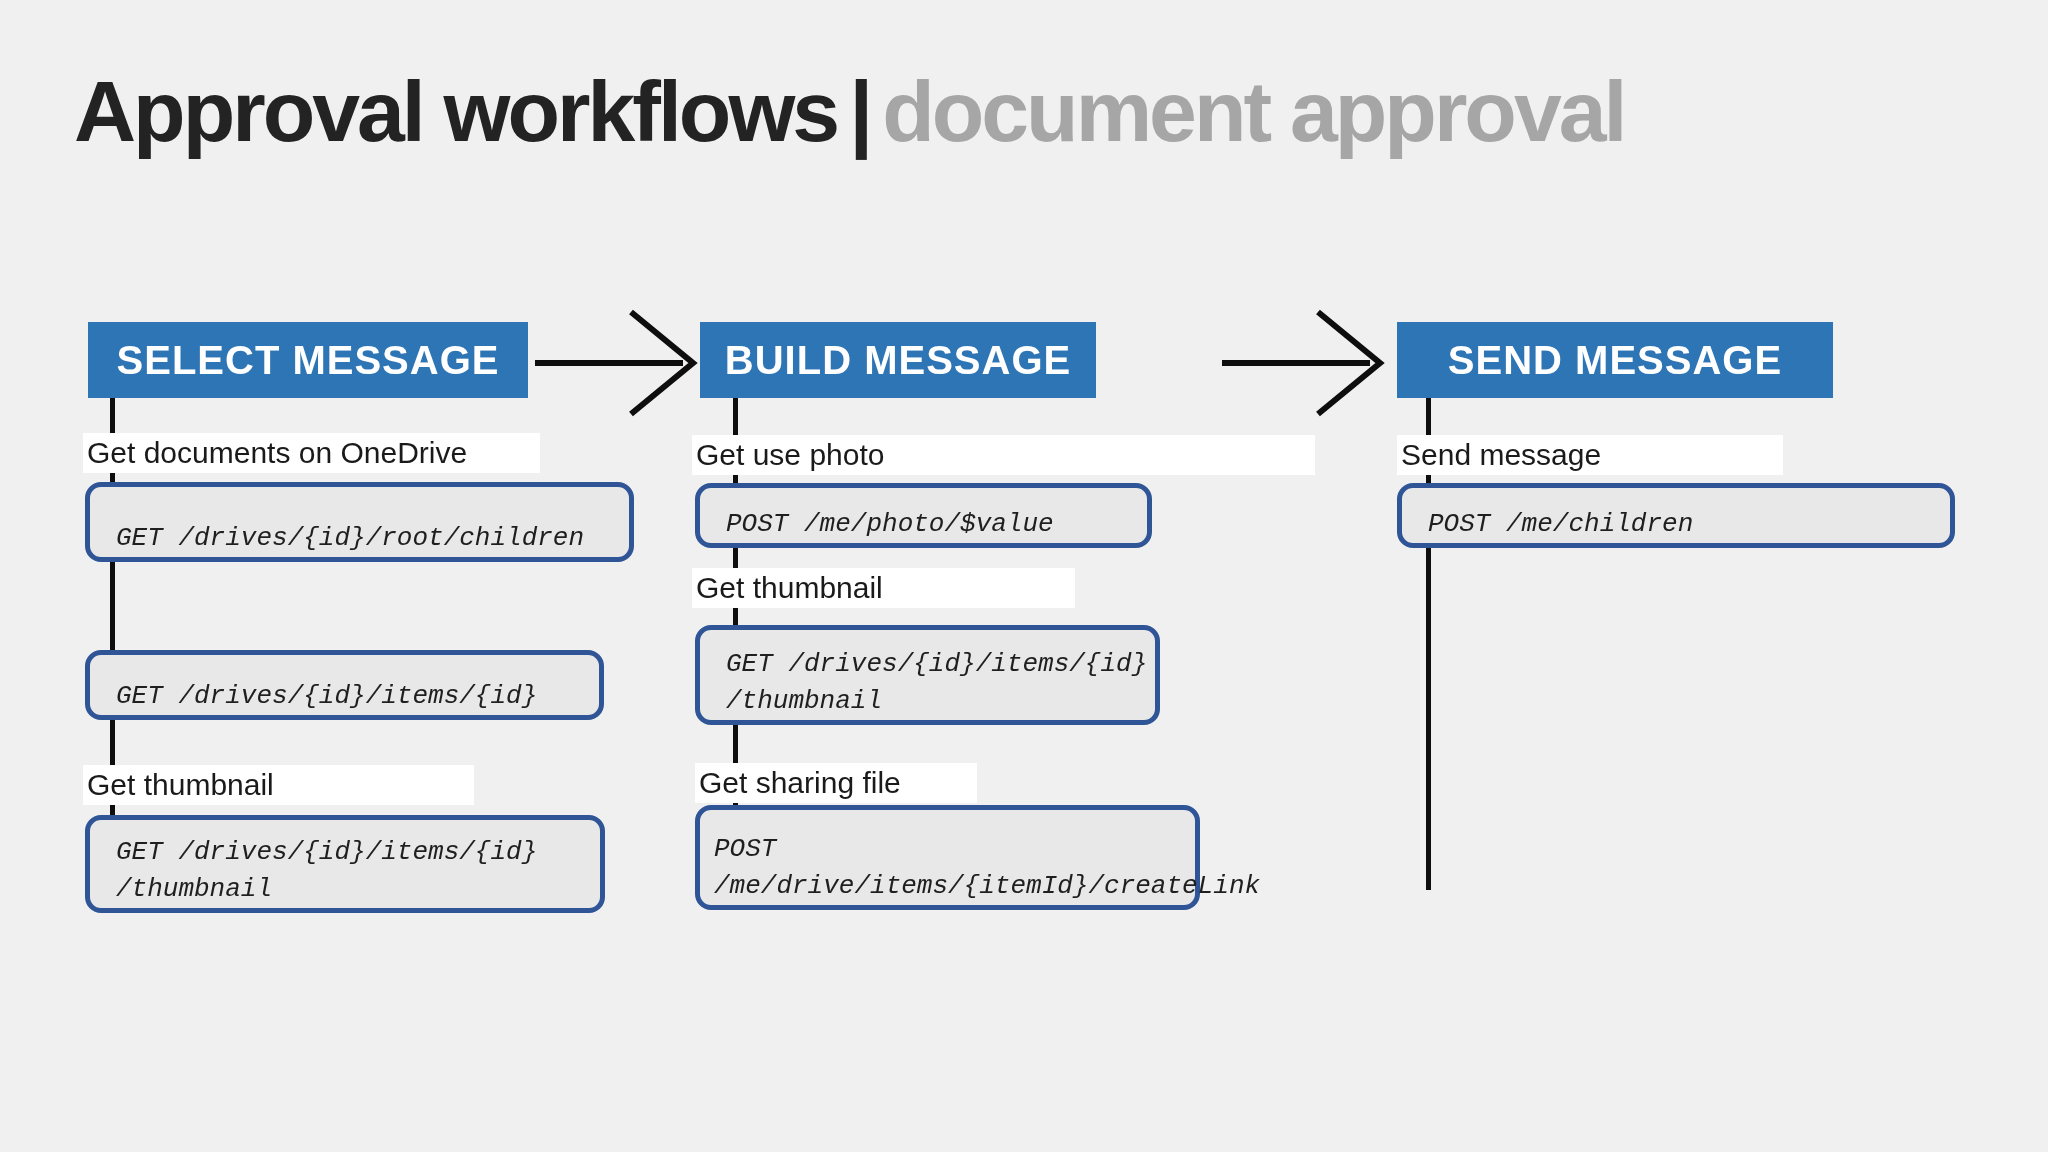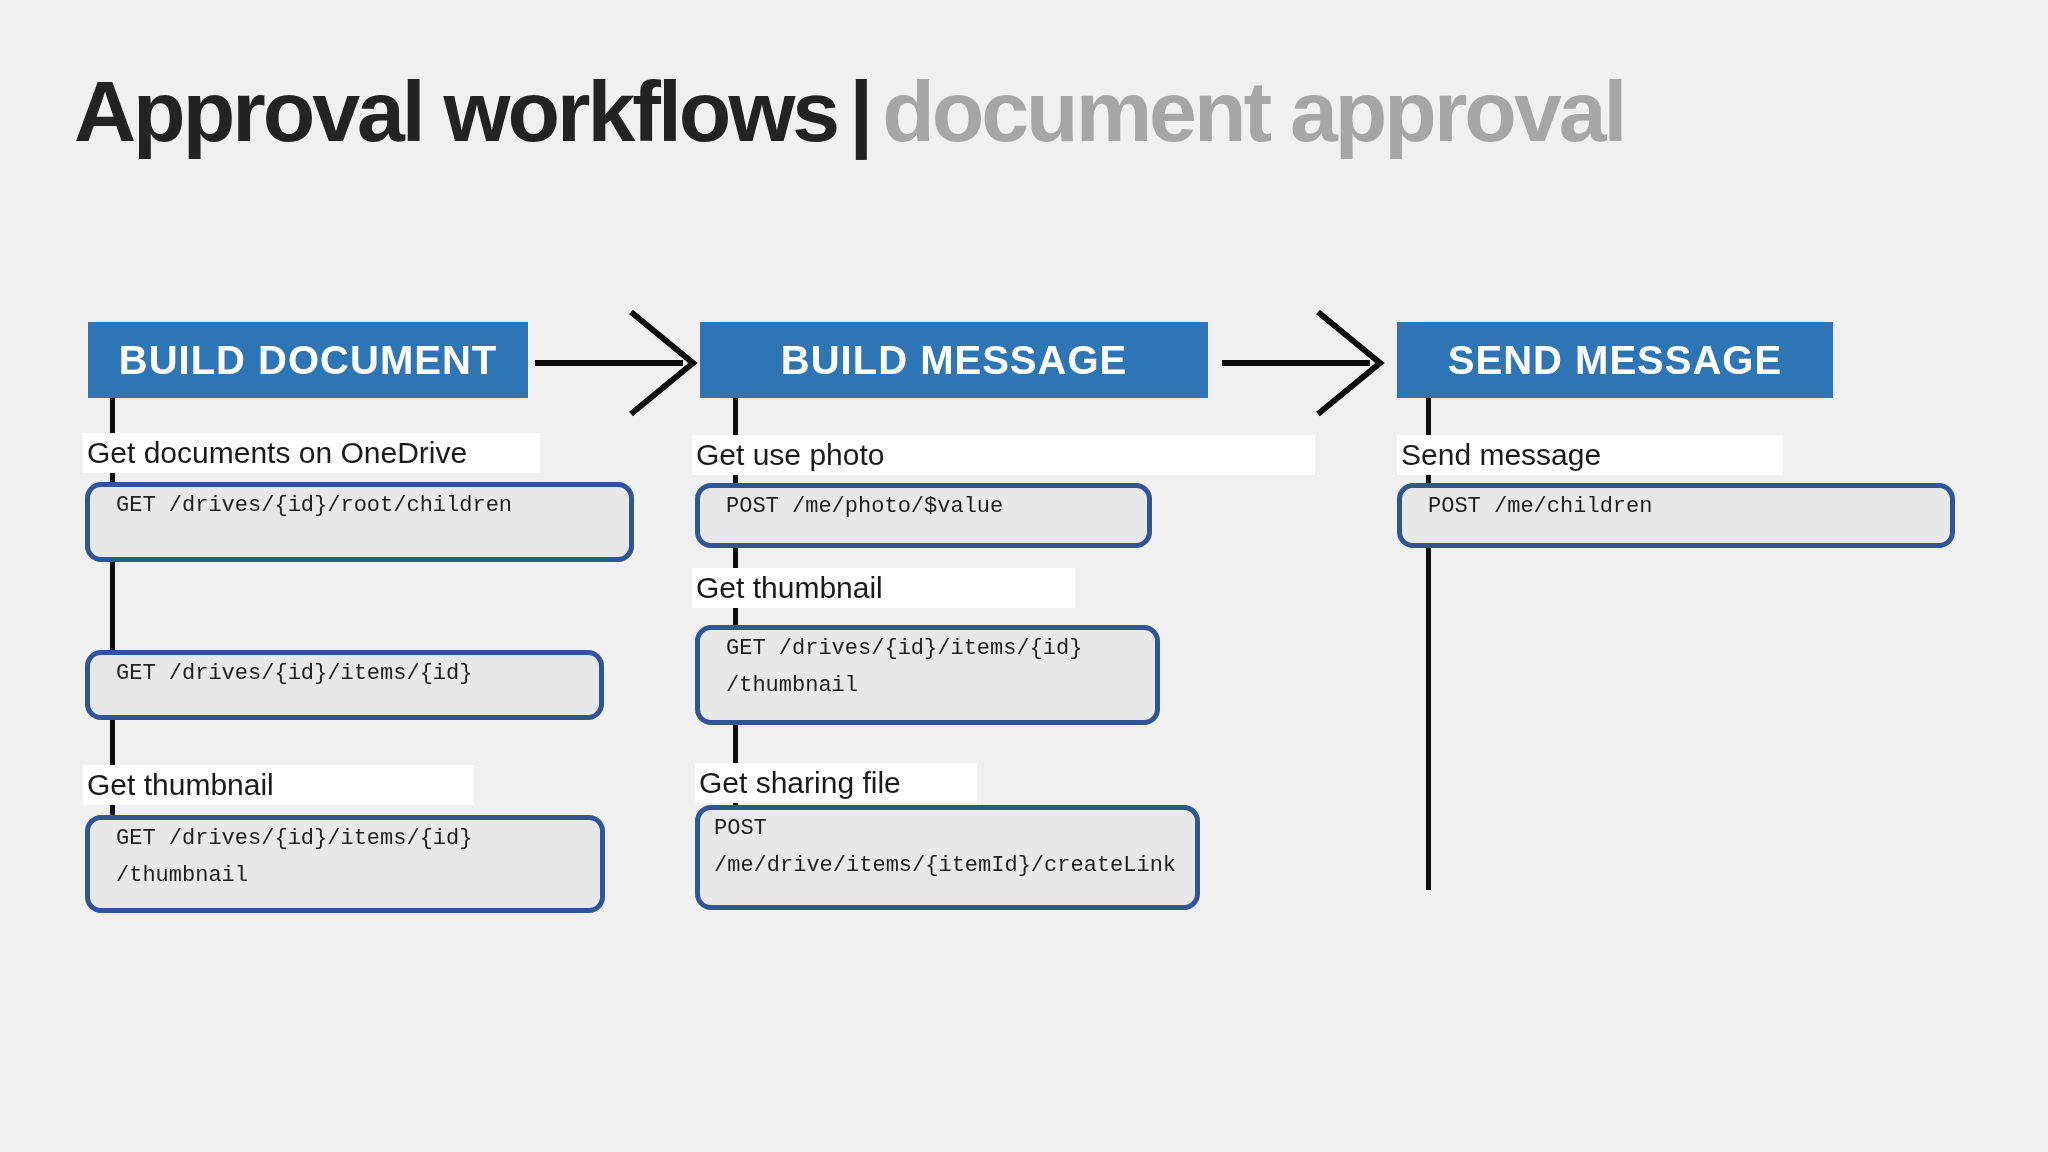--- a/index.html
+++ b/index.html
@@ -16,21 +16,21 @@
   
   .title{position:absolute;left:74px;top:62px;font-size:86px;font-weight:bold;letter-spacing:-3px;white-space:nowrap;}
   .t-primary{color:var(--title_primary);}
   .t-sep{color:var(--title_primary);padding:0 12px;}
   .t-secondary{color:var(--title_secondary);}
 
   
   .header{position:absolute;top:322px;height:76px;background:var(--header_bg);color:var(--header_text);
     font-size:40px;font-weight:bold;letter-spacing:1px;display:flex;align-items:center;justify-content:center;white-space:nowrap;}
   #h1{left:88px;width:440px;}
-  #h2{left:700px;width:508px;}
+  #h2{left:700px;width:396px;}
   #h3{left:1397px;width:436px;}
 
   
   .vline{position:absolute;width:5px;background:var(--line);}
   #vl1{left:110px;top:398px;height:417px;}
   #vl2{left:733px;top:398px;height:407px;}
   #vl3{left:1426px;top:398px;height:492px;}
 
   
   .arrow{position:absolute;top:308px;width:168px;height:110px;}
@@ -44,22 +44,22 @@
   #c1l1{left:83px;top:433px;width:457px;}
   #c1l2{left:83px;top:590px;width:342px;}
   #c1l3{left:83px;top:765px;width:391px;}
   #c2l1{left:692px;top:435px;width:623px;}
   #c2l2{left:692px;top:568px;width:383px;}
   #c2l3{left:695px;top:763px;width:282px;}
   #c3l1{left:1397px;top:435px;width:386px;}
 
   
   .code{position:absolute;background:var(--code_bg);border:5px solid var(--code_border);border-radius:16px;
-    color:var(--code_text);font-family:"Liberation Mono","DejaVu Sans Mono",monospace;font-size:22px;
-    display:flex;flex-direction:column;justify-content:flex-start;padding:0 26px;white-space:nowrap;}
+    color:var(--code_text);font-family:"Liberation Mono","DejaVu Sans Mono",monospace;font-size:26px;
+    display:flex;flex-direction:column;justify-content:flex-end;padding:0 26px;white-space:nowrap;font-style:italic;}
   .code .code-line{line-height:37px;}
   .code.tight{padding:0 14px;}
   #c1b1{left:85px;top:482px;width:549px;height:80px;}
   #c1b2{left:85px;top:650px;width:519px;height:70px;}
   #c1b3{left:85px;top:815px;width:520px;height:98px;}
   #c2b1{left:695px;top:483px;width:457px;height:65px;}
   #c2b2{left:695px;top:625px;width:465px;height:100px;}
   #c2b3{left:695px;top:805px;width:505px;height:105px;}
   #c3b1{left:1397px;top:483px;width:558px;height:65px;}
 </style>
@@ -67,21 +67,21 @@
 <body>
 
 <div class="canvas">
 
   <h1 class="title"><span class="t-primary">Approval workflows</span><span class="t-sep">|</span><span class="t-secondary">document approval</span></h1>
 
   <div class="vline" id="vl1"></div>
   <div class="vline" id="vl2"></div>
   <div class="vline" id="vl3"></div>
 
-  <div class="header" id="h1">BUILD DOCUMENT</div>
+  <div class="header" id="h1">SELECT MESSAGE</div>
   <div class="header" id="h2">BUILD MESSAGE</div>
   <div class="header" id="h3">SEND MESSAGE</div>
 
   <svg class="arrow" id="arrow1" viewBox="0 0 168 110">
     <path d="M2 55 H150"></path>
     <path d="M98 4 L160 55 L98 106"></path>
   </svg>
   <svg class="arrow" id="arrow2" viewBox="0 0 168 110">
     <path d="M2 55 H150"></path>
     <path d="M98 4 L160 55 L98 106"></path>

